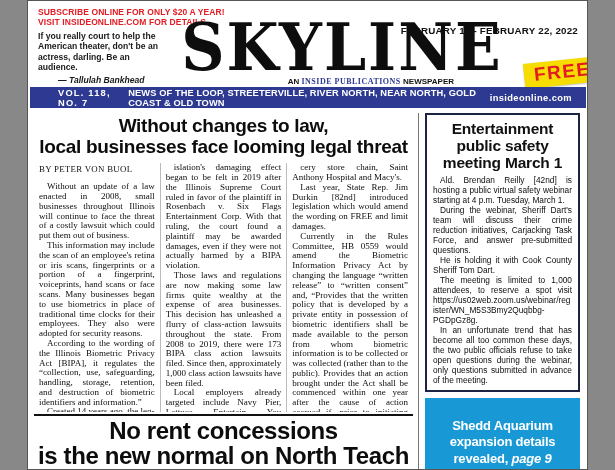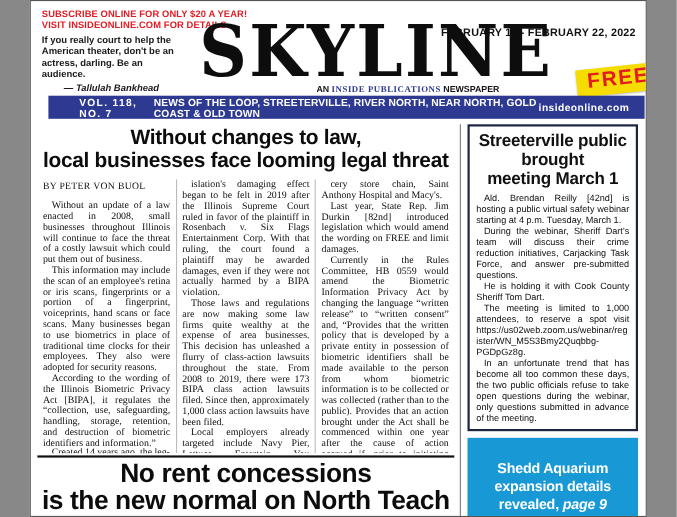--- a/index.html
+++ b/index.html
@@ -23,21 +23,21 @@
   .tagline .an,.tagline .np{color:#111; font-weight:bold; font-family:"Liberation Sans",sans-serif;}
   .tagline .brand{color:var(--navy,#2e3a92); font-family:"Liberation Serif",serif; font-weight:bold; letter-spacing:.5px;}
   .issue-date{position:absolute; right:9px; top:24px; font-size:9.8px; font-weight:bold; letter-spacing:.2px;}
   .free-badge{
     position:absolute; left:496px; top:59px; background:var(--yellow,#f6dc00);
     color:var(--red,#e31b23); font-weight:bold; font-size:19px; letter-spacing:1.5px;
     padding:1px 10px 2px 10px; transform:rotate(-6deg); box-shadow:0 1px 2px rgba(0,0,0,.25);
   }
   
   .infobar{
-    position:absolute; top:86px; left:16px; right:1px; height:21px;
+    position:absolute; top:86px; left:2px; right:1px; height:21px;
     background:var(--navy,#2e3a92); color:#fff; display:flex; align-items:center;
     justify-content:space-between; padding:0 14px 0 28px; box-sizing:border-box;
     font-size:9.3px; font-weight:bold;
   }
   .infobar .vol{letter-spacing:1.2px;}
   .infobar .coverage{letter-spacing:.1px;}
   .infobar .site{letter-spacing:.4px;}
   
   .main{position:absolute; top:107px; left:1px; right:1px; bottom:0; display:flex;}
   .left-region{width:389px; box-sizing:border-box; padding:0 5px; display:flex; flex-direction:column;}
@@ -134,21 +134,21 @@
         <div>No rent concessions</div>
         <div>is the new normal on North Teach</div>
       </div>
     </section>
 
     <div class="vdivider"></div>
 
     <aside class="right-region">
       <div class="safety-box">
         <div class="safety-headline">
-          <div>Streeterville public brought</div>
+          <div>Entertainment public safety</div>
           <div>meeting March 1</div>
         </div>
         <p>Ald. Brendan Reilly [42nd] is hosting a public virtual safety webinar starting at 4 p.m. Tuesday, March 1.</p>
         <p>During the webinar, Sheriff Dart's team will discuss their crime reduction initiatives, Carjacking Task Force, and answer pre-submitted questions.</p>
         <p>He is holding it with Cook County Sheriff Tom Dart.</p>
         <p>The meeting is limited to 1,000 attendees, to reserve a spot visit https://us02web.zoom.us/webinar/register/WN_M5S3Bmy2Quqbbg-PGDpGz8g.</p>
         <p>In an unfortunate trend that has become all too common these days, the two public officials refuse to take open questions during the webinar, only questions submitted in advance of the meeting.</p>
       </div>
 
       <div class="shedd-box">

